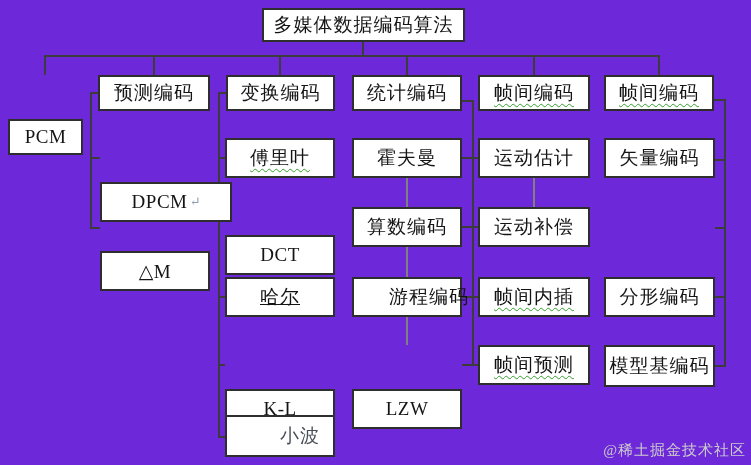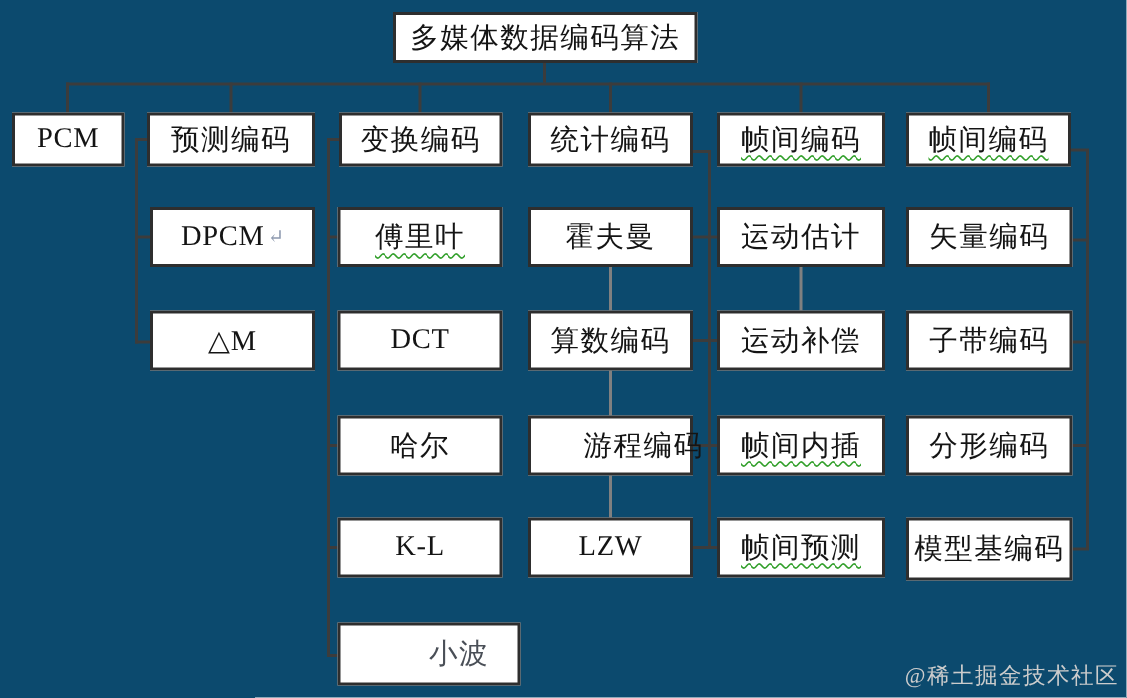--- a/index.html
+++ b/index.html
@@ -1,27 +1,27 @@
 <!DOCTYPE html>
 <html><head>
 <meta charset="utf-8">
 <style>
   html,body{margin:0;padding:0;background:#f5f5f5;}
   #canvas{
-    position:relative;width:751px;height:465px;background:#0c4a6e;
+    position:relative;width:751px;height:465px;background:#6d28d9;
     font-family:"Liberation Serif","DejaVu Serif",serif;
     overflow:hidden;
   }
   .box{
     position:absolute;background:#fff;border:2px solid #2e2e2e;
     display:flex;align-items:center;justify-content:center;
     font-size:19px;color:#141414;letter-spacing:1px;box-sizing:border-box;
     white-space:nowrap;
   }
-  .box.latin{letter-spacing:0.5px;}
+  .box.latin{letter-spacing:0.5px;margin-top:44px;}
   .h{position:absolute;height:2px;background:#3c3c3c;}
   .v{position:absolute;width:2px;background:#3c3c3c;}
   .link{background:#808080;}
   .squiggle{
     text-decoration-line:underline;
     text-decoration-style:wavy;
     text-decoration-color:#33a02c;
     text-decoration-thickness:1px;
     text-underline-offset:4px;
   }
@@ -97,41 +97,41 @@
   <div class="h" style="left:715px;top:159px;width:9px;"></div>
   <div class="h" style="left:715px;top:227px;width:9px;"></div>
   <div class="h" style="left:715px;top:296px;width:9px;"></div>
   <div class="h" style="left:715px;top:365px;width:9px;"></div>
 
   <div class="v link" style="left:406px;top:178px;height:29px;"></div>
   <div class="v link" style="left:406px;top:247px;height:30px;"></div>
   <div class="v link" style="left:406px;top:317px;height:28px;"></div>
   <div class="v link" style="left:533px;top:178px;height:29px;"></div>
 
-  <div class="box latin" style="left:100px;top:138px;width:110px;height:40px;">
+  <div class="box latin" style="left:100px;top:138px;width:132px;height:40px;">
     <span>DPCM</span>
       <span class="mark">↵</span>
   </div>
   <div class="box latin" style="left:100px;top:207px;width:110px;height:40px;">
     <span>△M</span>
   </div>
 
   <div class="box" style="left:225px;top:138px;width:110px;height:40px;">
     <span class="squiggle">傅里叶</span>
   </div>
-  <div class="box latin" style="left:225px;top:207px;width:110px;height:40px;">
+  <div class="box latin" style="left:225px;top:191px;width:110px;height:40px;">
     <span>DCT</span>
   </div>
-  <div class="box" style="left:225px;top:277px;width:110px;height:40px;">
+  <div class="box" style="left:225px;top:277px;width:110px;height:40px;text-decoration:underline;">
     <span>哈尔</span>
   </div>
   <div class="box latin" style="left:225px;top:345px;width:110px;height:40px;">
     <span>K-L</span>
   </div>
-  <div class="box" style="left:225px;top:415px;width:122px;height:42px;padding-left:40px;">
+  <div class="box" style="left:225px;top:415px;width:110px;height:42px;padding-left:40px;">
     <span class="faded">小波</span>
   </div>
 
   <div class="box" style="left:352px;top:138px;width:110px;height:40px;">
     <span>霍夫曼</span>
   </div>
   <div class="box" style="left:352px;top:207px;width:110px;height:40px;">
     <span>算数编码</span>
   </div>
   <div class="box" style="left:352px;top:277px;width:110px;height:40px;padding-left:44px;">
@@ -150,23 +150,20 @@
   <div class="box" style="left:478px;top:277px;width:112px;height:40px;">
     <span class="squiggle">帧间内插</span>
   </div>
   <div class="box" style="left:478px;top:345px;width:112px;height:40px;">
     <span class="squiggle">帧间预测</span>
   </div>
 
   <div class="box" style="left:604px;top:138px;width:111px;height:40px;">
     <span>矢量编码</span>
   </div>
-  <div class="box" style="left:604px;top:207px;width:111px;height:40px;">
-    <span>子带编码</span>
-  </div>
   <div class="box" style="left:604px;top:277px;width:111px;height:40px;align-items:center;">
     <span>分形编码</span>
   </div>
   <div class="box" style="left:604px;top:345px;width:111px;height:42px;">
     <span>模型基编码</span>
   </div>
 
   <div id="watermark">@稀土掘金技术社区</div>
 
 </div>

